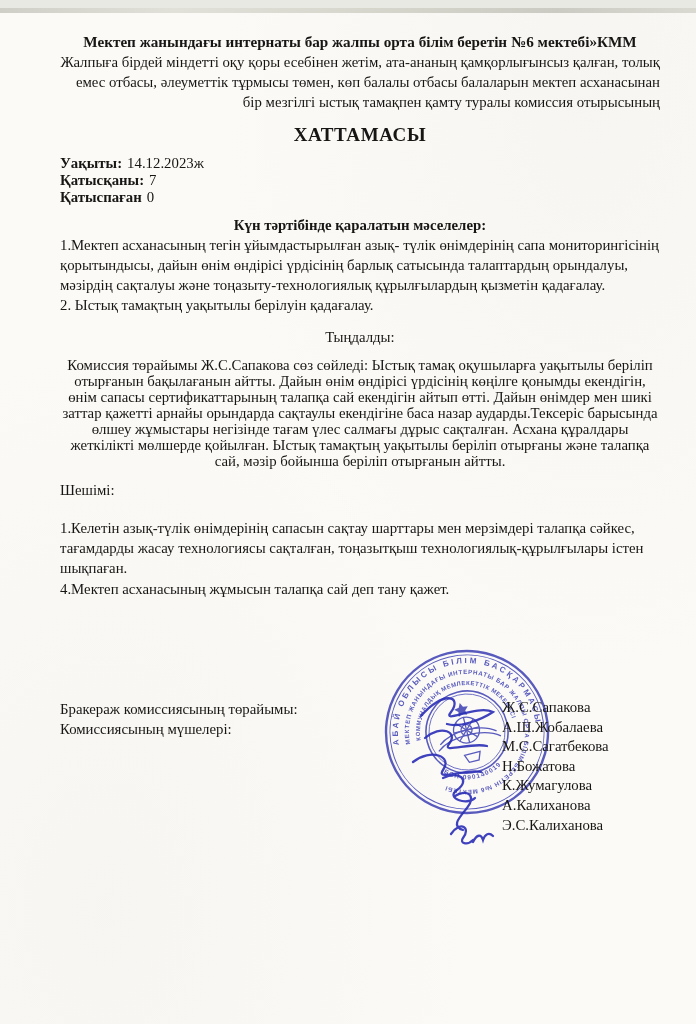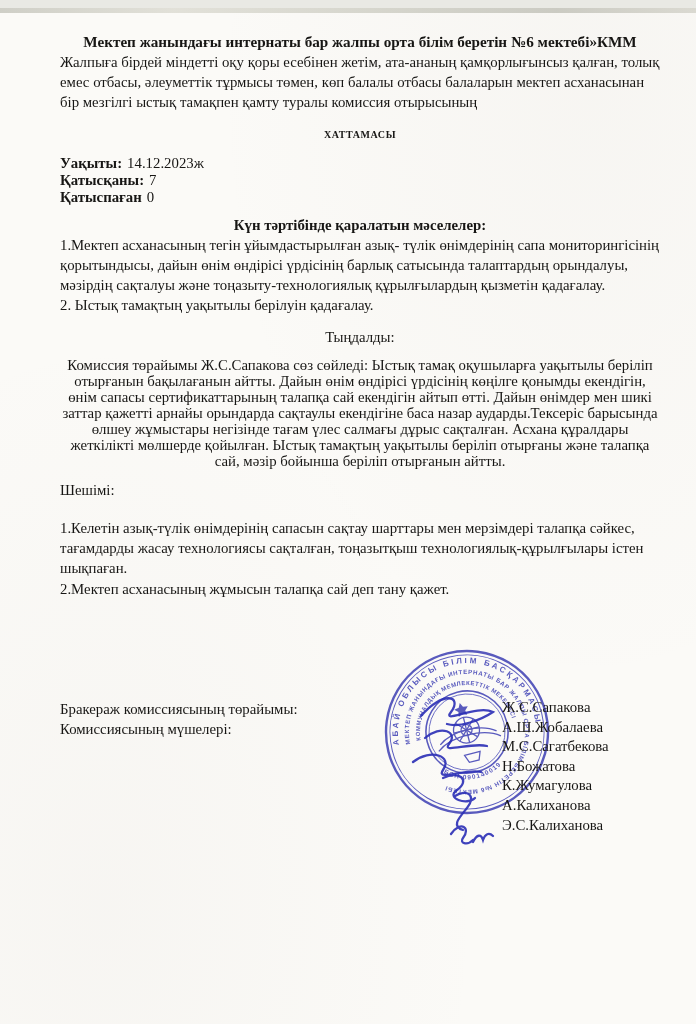--- a/index.html
+++ b/index.html
@@ -22,22 +22,22 @@
     margin-top:8px;
   }
   .scan-edge {
     position:absolute; top:0; left:0; right:0; height:5px;
     background:linear-gradient(90deg,#c7c7be,#dddcd3 25%,#cfcfc5 55%,#c3c3ba 80%,#d5d4cb);
     opacity:.85;
   }
   .content { position:absolute; left:60px; top:24px; width:600px; }
 
   .title { font-weight:bold; text-align:center; font-size:15.2px; line-height:20px; }
-  .intro { margin-top:21px; text-align:left; line-height:21px; }
-  .doc-type { margin-top:13px; text-align:center; font-weight:bold; font-size:10px; letter-spacing:.6px; }
+  .intro { margin-top:21px; text-align:right; line-height:21px; }
+  .doc-type { margin-top:13px; text-align:center; font-weight:bold; font-size:19px; letter-spacing:.6px; }
 
   .meta { margin-top:10px; }
   .meta-row { line-height:17.2px; }
   .meta-row.wide { line-height:20px; }
   .lbl { font-weight:bold; margin-right:5px; }
 
   .agenda-h { margin-top:9px; text-align:center; font-weight:bold; line-height:19px; }
   .para { margin:0; line-height:20px; }
   .heard-h { margin-top:12px;text-align:center; }
   .heard-b { margin-top:10px; line-height:16px;text-align:center; }
@@ -85,21 +85,21 @@
       <p class="para">1.Мектеп асханасының тегін ұйымдастырылған азық- түлік өнімдерінің сапа мониторингісінің қорытындысы, дайын өнім өндірісі үрдісінің барлық сатысында талаптардың орындалуы, мәзірдің сақталуы және тоңазыту-технологиялық құрылғылардың қызметін қадағалау.</p>
       <p class="para">2. Ыстық тамақтың уақытылы берілуін қадағалау.</p>
     </div>
 
     <div class="heard-h">Тыңдалды:</div>
     <p class="para heard-b">Комиссия төрайымы Ж.С.Сапакова сөз сөйледі: Ыстық тамақ оқушыларға уақытылы беріліп отырғанын бақылағанын айтты. Дайын өнім өндірісі үрдісінің көңілге қонымды екендігін, өнім сапасы сертификаттарының талапқа сай екендігін айтып өтті. Дайын өнімдер мен шикі заттар қажетті арнайы орындарда сақтаулы екендігіне баса назар аударды.Тексеріс барысында өлшеу жұмыстары негізінде тағам үлес салмағы дұрыс сақталған. Асхана құралдары жеткілікті мөлшерде қойылған. Ыстық тамақтың уақытылы беріліп отырғаны және талапқа сай, мәзір бойынша беріліп отырғанын айтты.</p>
 
     <div class="dec-h">Шешімі:</div>
     <div class="dec">
       <p class="para">1.Келетін азық-түлік өнімдерінің сапасын сақтау шарттары мен мерзімдері талапқа сәйкес, тағамдарды жасау технологиясы сақталған, тоңазытқыш технологиялық-құрылғылары істен шықпаған.</p>
-      <p class="para">2.Мектеп асханасының жұмысын талапқа сай деп тану қажет.</p>
+      <p class="para">4.Мектеп асханасының жұмысын талапқа сай деп тану қажет.</p>
     </div>
   </div>
 
   <div class="sig-labels">
     <div>Бракераж комиссиясының төрайымы:</div>
     <div>Комиссиясының мүшелері:</div>
   </div>
 
   <div class="names">
     <div>Ж.С.Сапакова</div>

